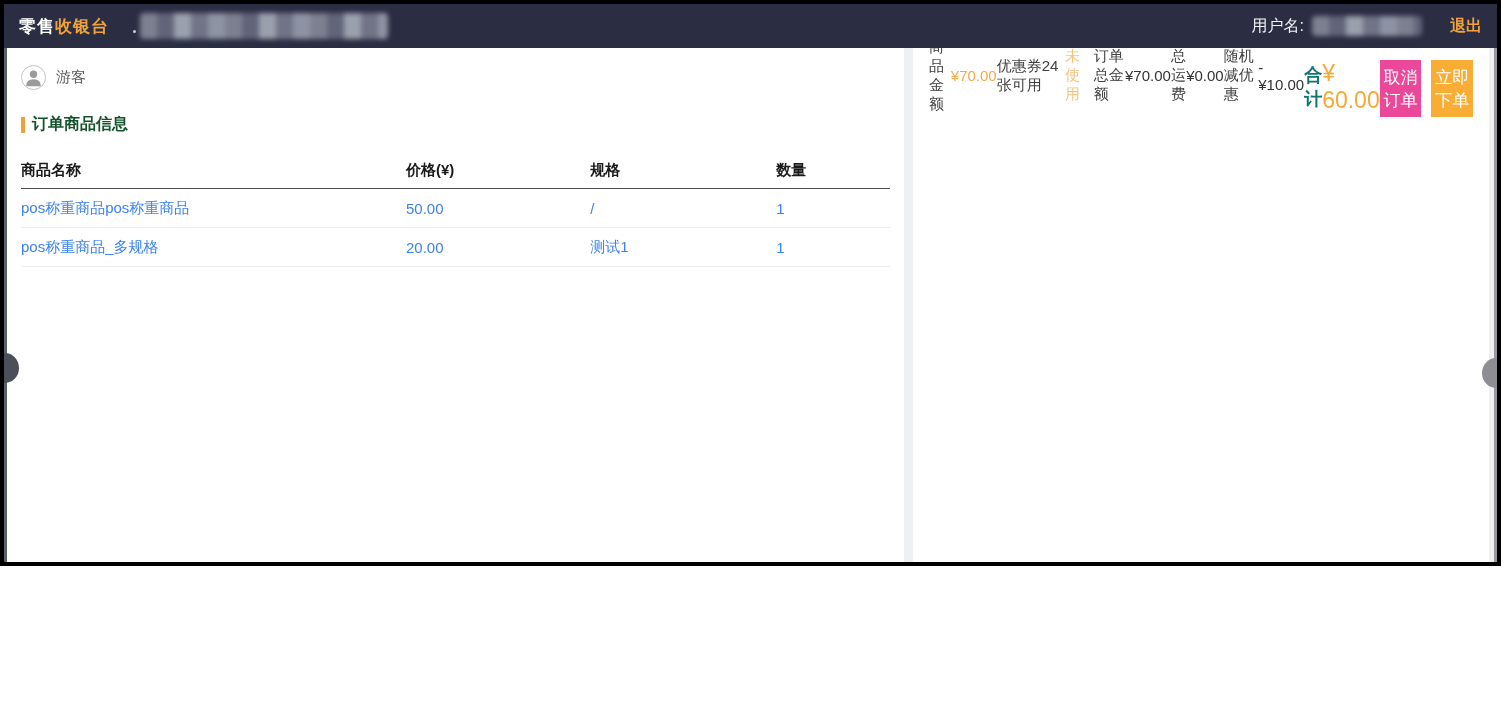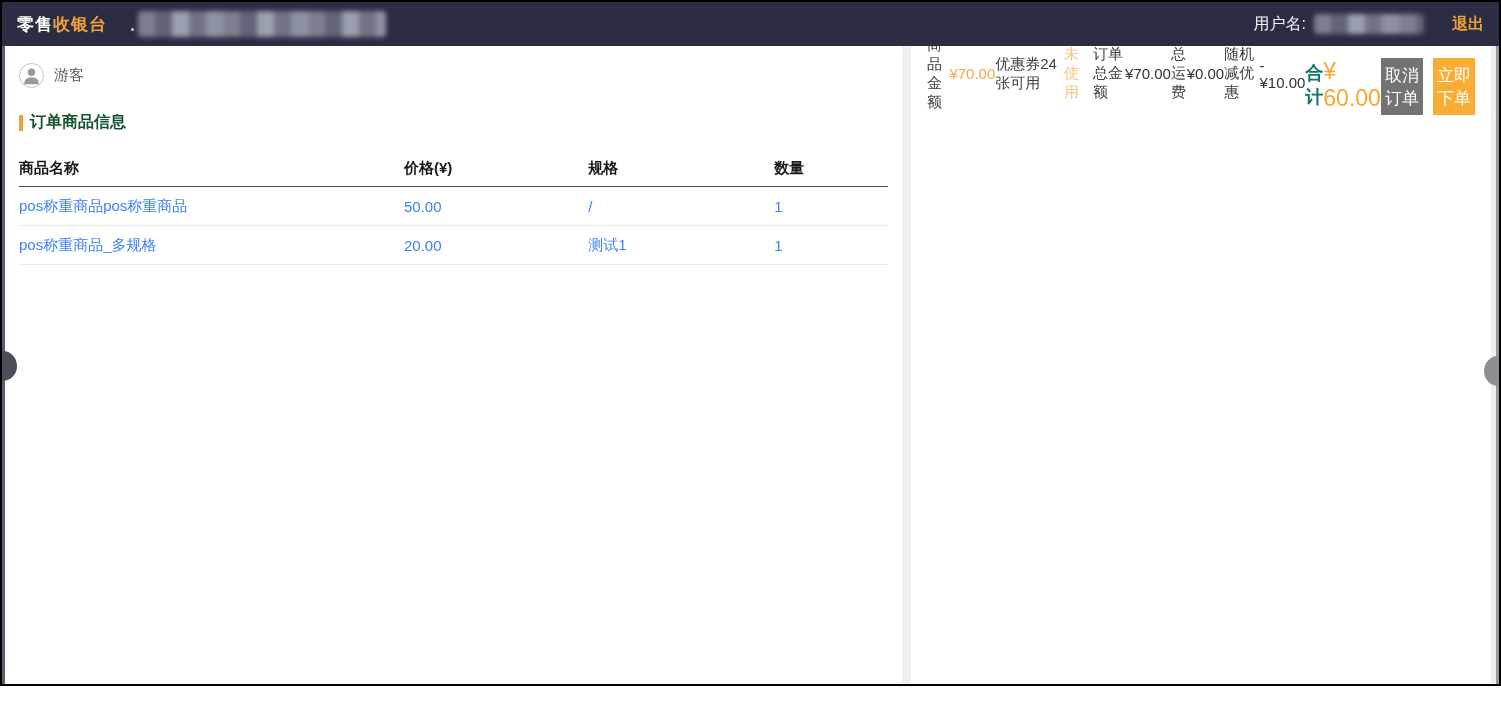--- a/index.html
+++ b/index.html
@@ -1,19 +1,19 @@
 <!DOCTYPE html>
 <html><head>
 <meta charset="utf-8">
 <style>
   * { margin:0; padding:0; box-sizing:border-box; }
   html,body { width:1501px; height:710px; overflow:hidden;
     font-family:"Liberation Sans","DejaVu Sans",sans-serif; }
-  .frame { position:relative; width:1501px; height:686px; background:#eef0f4;
-    border:2px solid #000000; overflow:hidden; }
+  .frame { position:relative; width:1501px; height:566px; background:#eef0f4;
+    border:4px solid #000000; overflow:hidden; }
 
   
   .topbar { height:44px; background:#2b2e43; display:flex; align-items:center;
     padding:0 15px; position:relative; z-index:5; }
   .app-title { font-size:17px; font-weight:bold; letter-spacing:1px; }
   .app-title .t-white { color:#ffffff; }
   .app-title .t-orange { color:#f0a13a; }
   .store-dot { width:3px; height:3px; border-radius:50%; background:#cfd0d6;
     margin:10px 4px 0 24px; }
   .blur-block { border-radius:4px; filter:blur(2.5px);
@@ -60,21 +60,21 @@
   .v-dark { color:#333333; }
   .divider { border-top:1px solid #e9e9e9; margin:10px 0 7px 0; }
   .spacer { flex:1; }
   .total-row { display:flex; justify-content:space-between; align-items:baseline;
     margin-bottom:15px; }
   .total-label { font-size:18px; font-weight:bold; color:#0f766e; }
   .total-value { font-size:23px; color:#f8a733; }
   .btn-row { display:flex; gap:10px; }
   .btn { flex:1; height:57px; border:none; font-size:17px; color:#ffffff;
     cursor:pointer; font-family:inherit; }
-  .btn-cancel { background:#737373; }
+  .btn-cancel { background:#ec4899; }
   .btn-submit { background:#f9ad35; }
 
   
   .handle { position:absolute; width:28px; height:30px; border-radius:50%; z-index:4; }
   .handle-left { left:-13px; top:349px; background:#4b4f59; }
   .handle-right { right:-13px; top:354px; background:#8d8d93; }
 
   
   .bottom-strip { height:7px; width:100%; background:#9c9ca0;
     background-image:repeating-linear-gradient(90deg,#707074 0 95px,#9c9ca0 95px 108px); }

